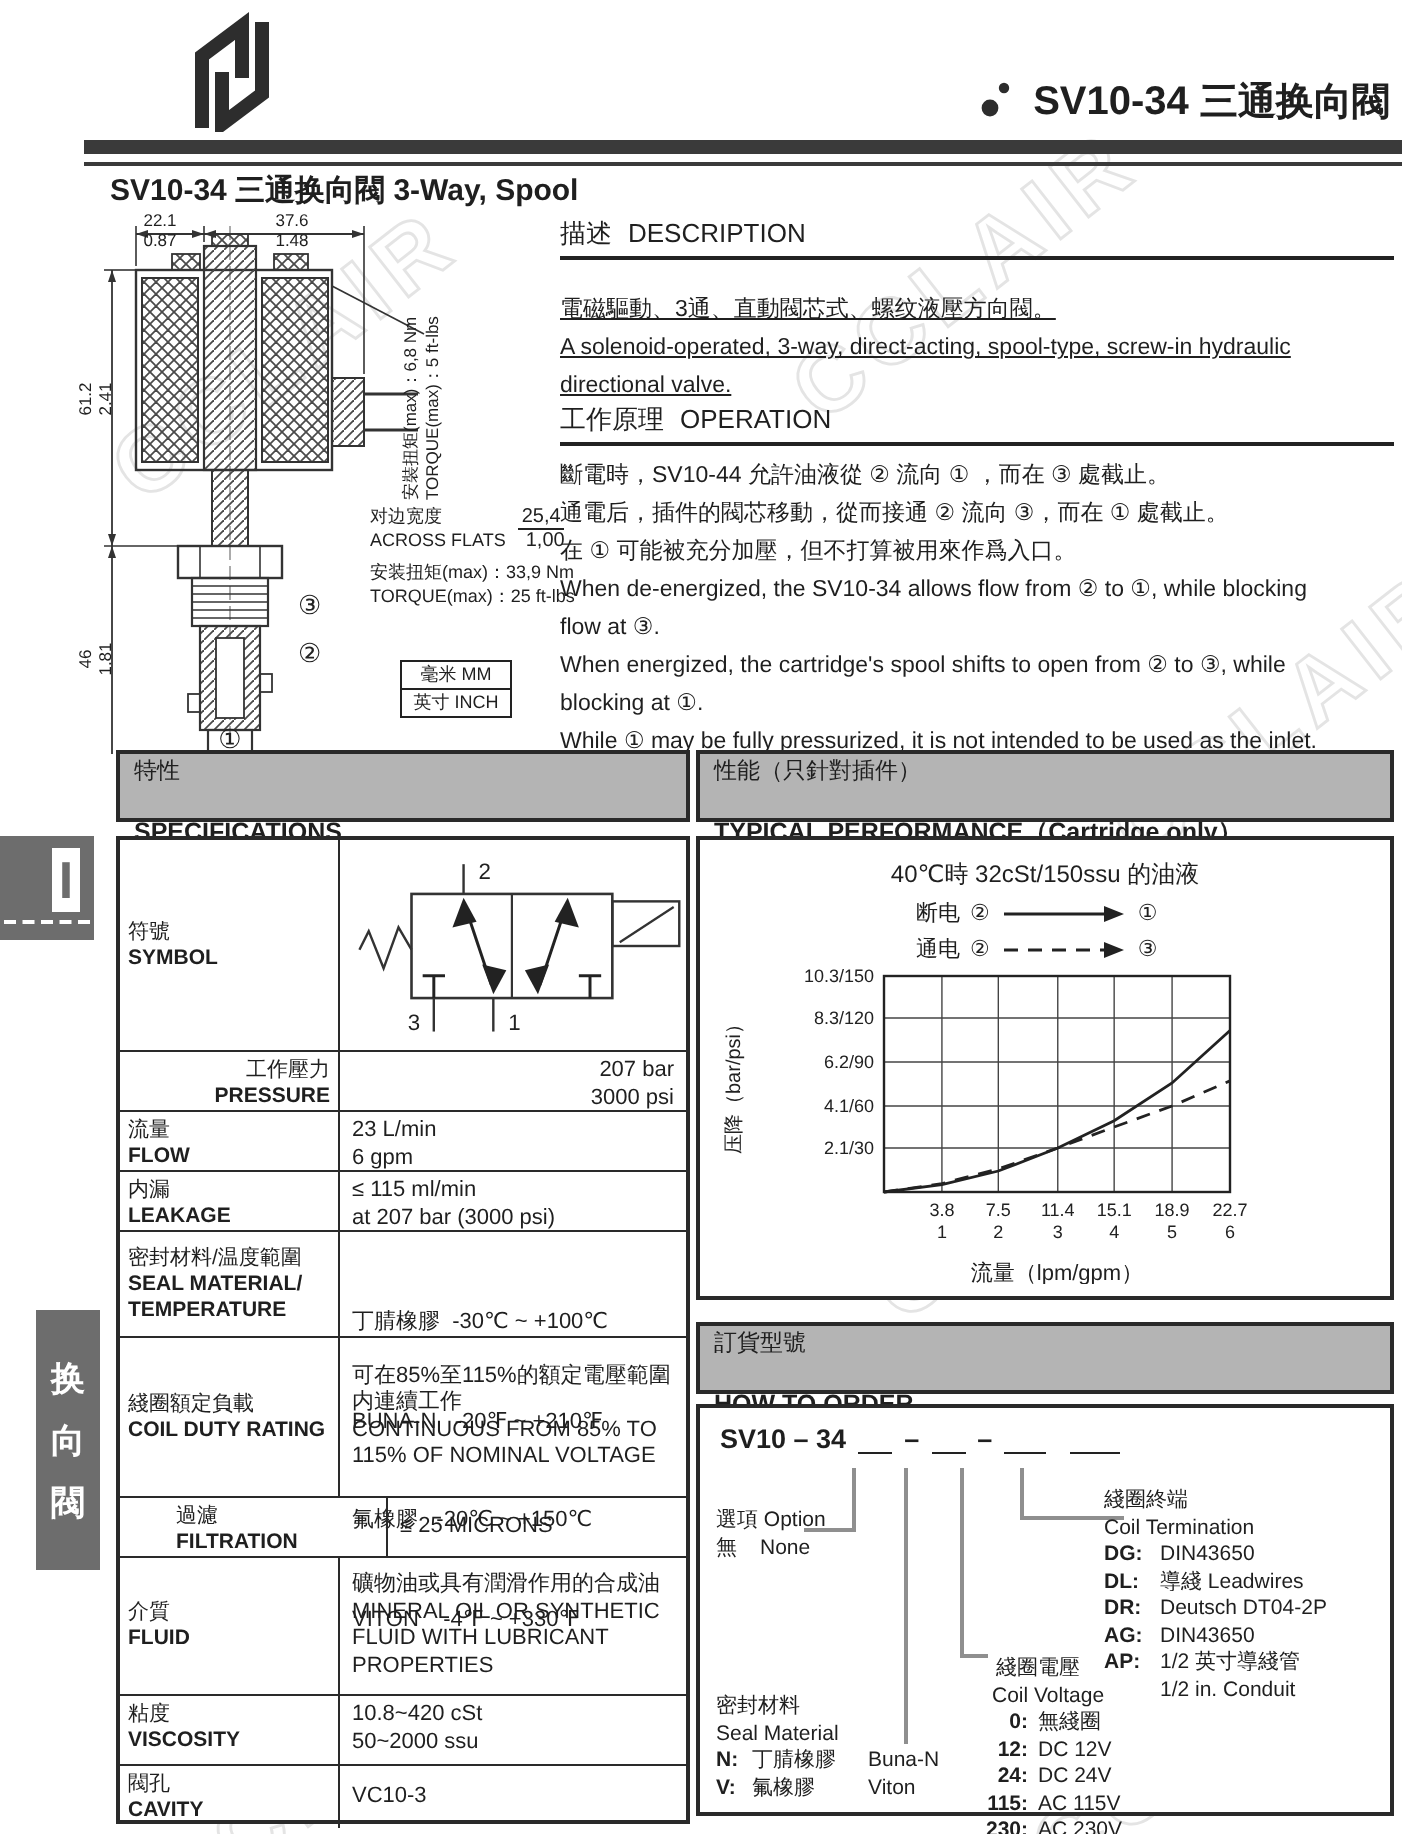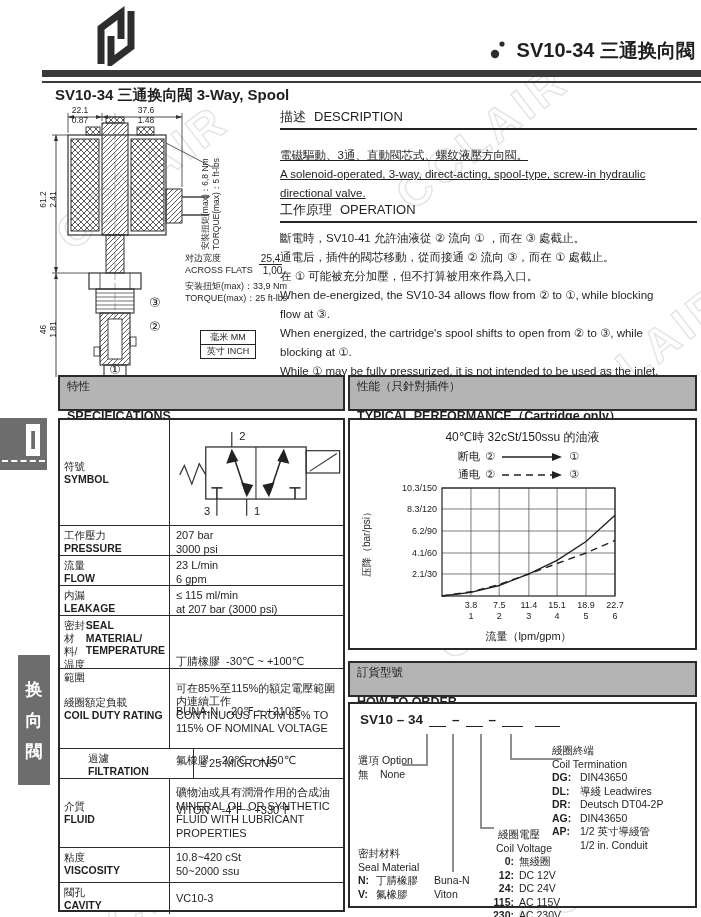--- a/index.html
+++ b/index.html
@@ -214,21 +214,21 @@
     <div class="body-line">A solenoid-operated, 3-way, direct-acting, spool-type, screw-in hydraulic</div>
     <div class="body-line">directional valve.</div>
   </div>
 </div>
 
 <div class="abs" style="left:280px;top:201px;width:417px;">
   <div class="sec-head">
     <span>工作原理</span><span class="en">OPERATION</span>
   </div>
   <div style="margin-top:6px;">
-    <div class="body-line">斷電時，SV10-41 允許油液從 ② 流向 ① ，而在 ③ 處截止。</div>
+    <div class="body-line">斷電時，SV10-44 允許油液從 ② 流向 ① ，而在 ③ 處截止。</div>
     <div class="body-line">通電后，插件的閥芯移動，從而接通 ② 流向 ③，而在 ① 處截止。</div>
     <div class="body-line">在 ① 可能被充分加壓，但不打算被用來作爲入口。</div>
     <div class="body-line">When de-energized, the SV10-34 allows flow from ② to ①, while blocking</div>
     <div class="body-line">flow at ③.</div>
     <div class="body-line">When energized, the cartridge's spool shifts to open from ② to ③, while</div>
     <div class="body-line">blocking at ①.</div>
     <div class="body-line">While ① may be fully pressurized, it is not intended to be used as the inlet.</div>
   </div>
 </div>
 
@@ -275,21 +275,21 @@
         <line x1="60" y1="22" x2="60" y2="6" stroke="#333" stroke-width="1.3"></line>
         <line x1="44" y1="78" x2="44" y2="96" stroke="#333" stroke-width="1.3"></line>
         <line x1="76" y1="78" x2="76" y2="96" stroke="#333" stroke-width="1.3"></line>
         <text x="68" y="14" font-size="12" fill="#222">2</text>
         <text x="30" y="95" font-size="12" fill="#222">3</text>
         <text x="84" y="95" font-size="12" fill="#222">1</text>
       </svg>
     </div>
   </div>
 
-  <div class="srow" style="height:30px;">
+  <div class="srow" style="height:30px;text-align:right;">
     <div class="slabel">
         <div class="zh">工作壓力</div>
         <div class="en">PRESSURE</div>
       </div>
     <div class="svalue">
         <div>207 bar</div>
         <div>3000 psi</div>
       </div>
   </div>
 
@@ -309,21 +309,21 @@
         <div class="zh">内漏</div>
         <div class="en">LEAKAGE</div>
       </div>
     <div class="svalue">
         <div>≤ 115 ml/min</div>
         <div>at 207 bar (3000 psi)</div>
       </div>
   </div>
 
   <div class="srow" style="height:53px;">
-    <div class="slabel" style="display:flex;flex-direction:row;justify-content:center;">
+    <div class="slabel" style="display:flex;flex-direction:column;justify-content:center;">
       <div class="zh">密封材料/温度範圍</div>
         <div class="en">SEAL MATERIAL/ TEMPERATURE</div>
     </div>
     <div class="svalue" style="white-space:pre;">
       <div>丁腈橡膠  -30℃ ~ +100℃</div>
       <div>BUNA-N   -20℉ ~ +210℉</div>
       <div>氟橡膠   -20℃ ~ +150℃</div>
       <div>VITON    -4℉ ~ +330℉</div>
     </div>
   </div>

